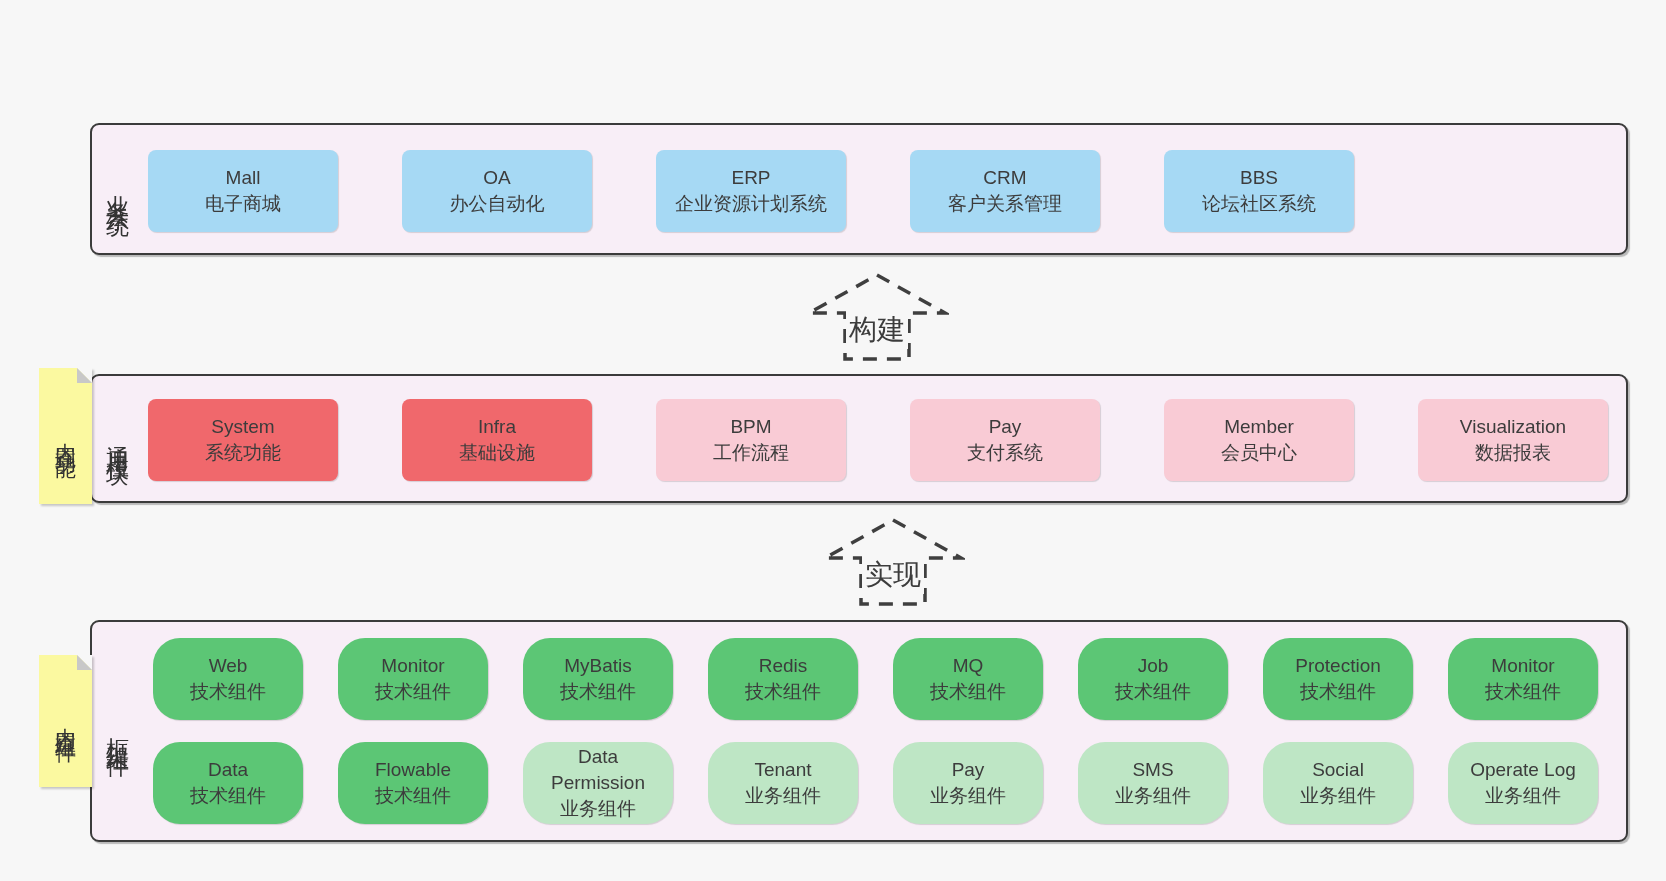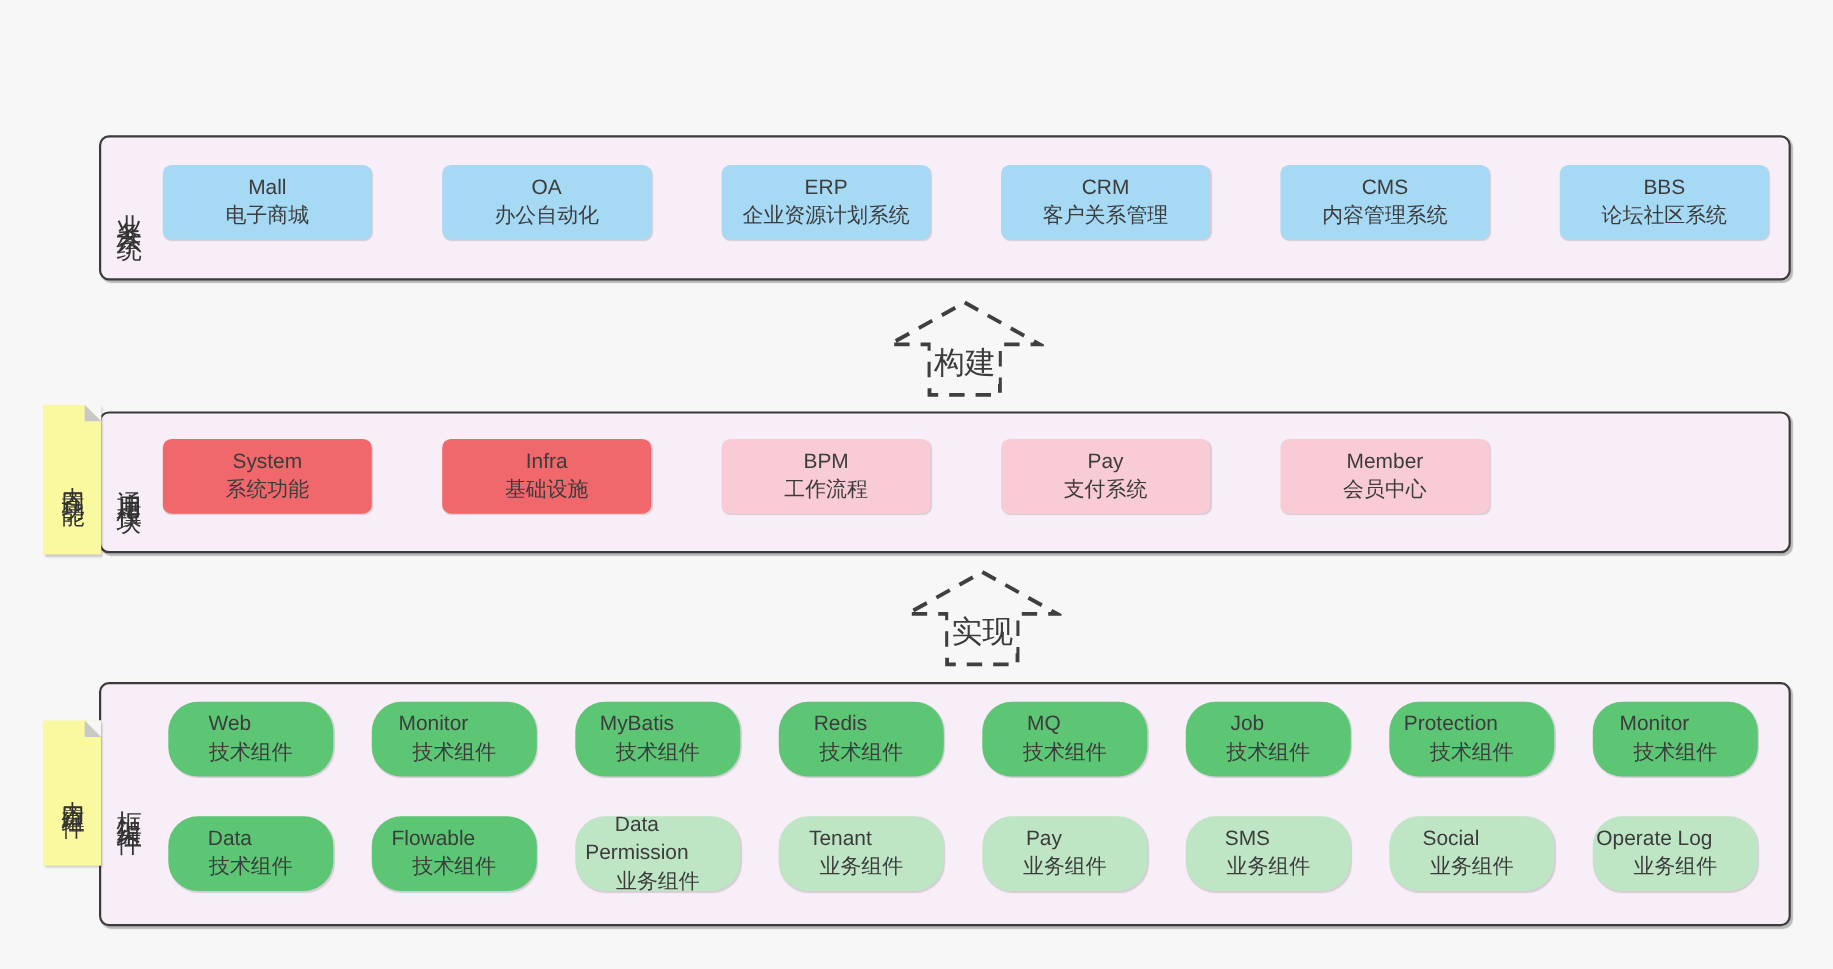--- a/index.html
+++ b/index.html
@@ -19,22 +19,22 @@
        color:#333;white-space:nowrap;}
 
   
   .row{position:absolute;display:flex;gap:64px;left:56px;}
   .band-top .row{top:25px;}
   .band-mid .row{top:23px;}
   .band-bot .row{left:61px;gap:35px;}
   .row.r1{top:16px;}
   .row.r2{top:120px;}
 
-  .bx{width:190px;height:68px;border-radius:8px;display:flex;flex-direction:column;
-      justify-content:center;text-align:center;
+  .bx{width:190px;height:82px;border-radius:8px;display:flex;flex-direction:column;
+      justify-content:center;align-items:center;text-align:center;
       font-size:19px;line-height:1.38;box-shadow:1px 1px 1px rgba(0,0,0,0.14);}
   .bx.sm{width:150px;border-radius:27px;}
   .bx.sm .t{max-width:112px;}
   .t,.s{display:block;color:#3c3c3c;}
 
   .blue{background:#a6d9f4;}
   .red{background:#f0686c;}
   .pink{background:#f9cbd5;}
   .grn{background:#5cc675;}
   .lgr{background:#bee6c5;}
@@ -79,24 +79,20 @@
       </div>
       <div class="bx blue">
         <span class="t">ERP</span>
         <span class="s">企业资源计划系统</span>
       </div>
       <div class="bx blue">
         <span class="t">CRM</span>
         <span class="s">客户关系管理</span>
       </div>
       <div class="bx blue">
-        <span class="t">CMS</span>
-        <span class="s">内容管理系统</span>
-      </div>
-      <div class="bx blue">
         <span class="t">BBS</span>
         <span class="s">论坛社区系统</span>
       </div>
     </div>
   </section>
 
   <div class="arrow arrow-1">
     <svg width="144" height="92" viewBox="0 0 144 92">
       <path d="M72 4 L140 42 L104 42 L104 88 L40 88 L40 42 L4 42 Z" fill="none" stroke="#3f3f3f" stroke-width="3.5" stroke-dasharray="14 10"></path>
     </svg>
@@ -119,20 +115,24 @@
         <span class="s">工作流程</span>
       </div>
       <div class="bx pink">
         <span class="t">Pay</span>
         <span class="s">支付系统</span>
       </div>
       <div class="bx pink">
         <span class="t">Member</span>
         <span class="s">会员中心</span>
       </div>
+      <div class="bx pink">
+        <span class="t">Visualization</span>
+        <span class="s">数据报表</span>
+      </div>
     </div>
   </section>
 
   <div class="note note-mid">
     <i class="fold"></i>
     <span class="txt">内置功能</span>
   </div>
 
   <div class="arrow arrow-2">
     <svg width="144" height="92" viewBox="0 0 144 92">

